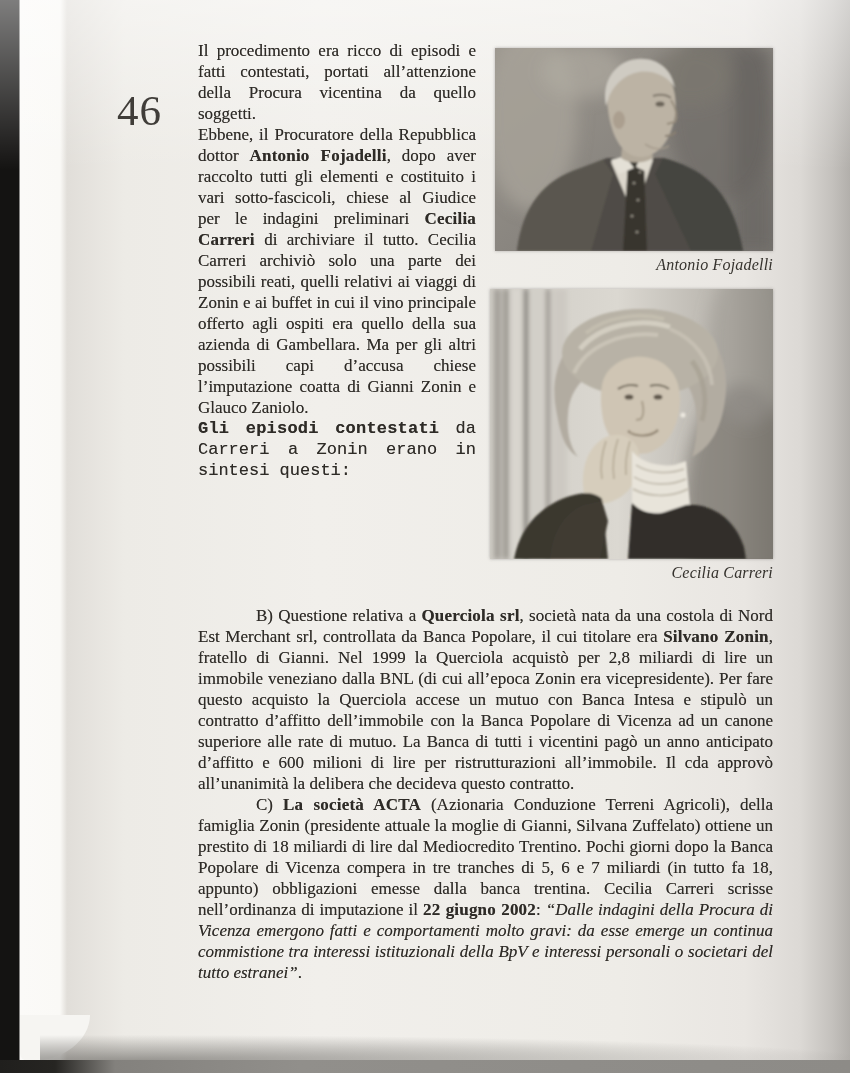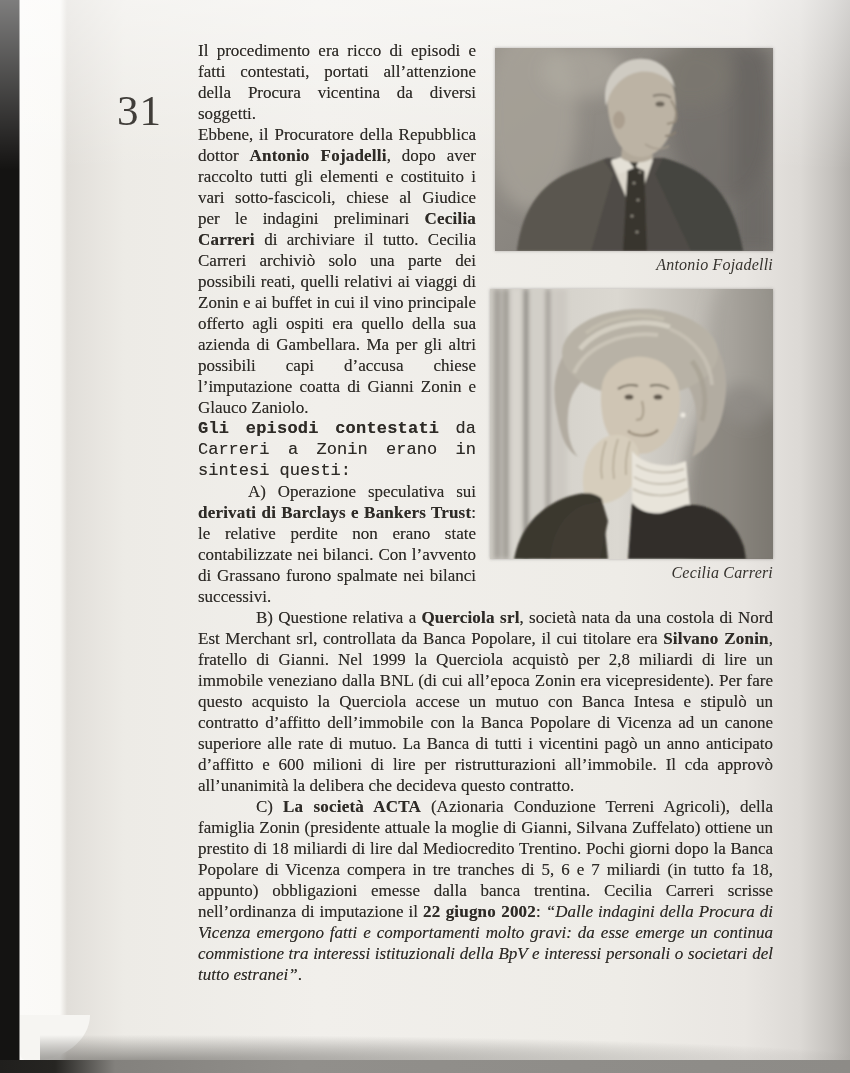--- a/index.html
+++ b/index.html
@@ -64,21 +64,21 @@
 </style>
 </head>
 <body>
 
 <div class="scan">
   <div class="bg"></div>
   <div class="page-curl"></div>
   <div class="bottom-fade"></div>
   <div class="bottom-strip"></div>
 
-  <div class="pagenum">31</div>
+  <div class="pagenum">46</div>
 
   <div class="content">
     <div class="photos">
 
       <figure class="fig fig1">
         <div class="photo">
           <svg viewBox="0 0 278 203" width="278" height="203" role="img">
             <defs>
               <linearGradient id="p1bg" x1="0" y1="0" x2="1" y2="1">
                 <stop offset="0" stop-color="#9b968e"></stop>
@@ -191,20 +191,19 @@
               <path d="M60,270 C62,244 74,224 94,216 L112,212 L118,232 L110,270 Z" fill="#3f3b33"></path>
               <path d="M138,270 L142,214 C150,222 160,226 172,224 L196,216 C224,214 246,232 254,258 L256,270 Z" fill="#332f29"></path>
             </g>
           </svg>
         </div>
         <figcaption class="cap">Cecilia Carreri</figcaption>
       </figure>
 
     </div>
 
-  <p>Il procedimento era ricco di episodi e fatti contestati, portati all’attenzione della Procura vicentina da diversi soggetti.</p>
+  <p>Il procedimento era ricco di episodi e fatti contestati, portati all’attenzione della Procura vicentina da quello soggetti.</p>
       <p>Ebbene, il Procuratore della Repubblica dottor <b>Antonio Fojadelli</b>, dopo aver raccolto tutti gli elementi e costituito i vari sotto-fascicoli, chiese al Giudice per le indagini preliminari <b>Cecilia Carreri</b> di archiviare il tutto. Cecilia Carreri archiviò solo una parte dei possibili reati, quelli relativi ai viaggi di Zonin e ai buffet in cui il vino principale offerto agli ospiti era quello della sua azienda di Gambellara. Ma per gli altri possibili capi d’accusa chiese l’imputazione coatta di Gianni Zonin e Glauco Zaniolo.</p>
       <p class="p-gap"><b>Gli episodi contestati</b> da Carreri a Zonin erano in sintesi questi:</p>
-      <p class="p-ind">A) Operazione speculativa sui <b>derivati di Barclays e Bankers Trust</b>: le relative perdite non erano state contabilizzate nei bilanci. Con l’avvento di Grassano furono spalmate nei bilanci successivi.</p>
       <p class="p-full">B) Questione relativa a <b>Querciola srl</b>, società nata da una costola di Nord Est Merchant srl, controllata da Banca Popolare, il cui titolare era <b>Silvano Zonin</b>, fratello di Gianni. Nel 1999 la Querciola acquistò per 2,8 miliardi di lire un immobile veneziano dalla BNL (di cui all’epoca Zonin era vicepresidente). Per fare questo acquisto la Querciola accese un mutuo con Banca Intesa e stipulò un contratto d’affitto dell’immobile con la Banca Popolare di Vicenza ad un canone superiore alle rate di mutuo. La Banca di tutti i vicentini pagò un anno anticipato d’affitto e 600 milioni di lire per ristrutturazioni all’immobile. Il cda approvò all’unanimità la delibera che decideva questo contratto.</p>
       <p class="p-full">C) <b>La società ACTA</b> (Azionaria Conduzione Terreni Agricoli), della famiglia Zonin (presidente attuale la moglie di Gianni, Silvana Zuffelato) ottiene un prestito di 18 miliardi di lire dal Mediocredito Trentino. Pochi giorni dopo la Banca Popolare di Vicenza compera in tre tranches di 5, 6 e 7 miliardi (in tutto fa 18, appunto) obbligazioni emesse dalla banca trentina. Cecilia Carreri scrisse nell’ordinanza di imputazione il <b>22 giugno 2002</b>: <i>“Dalle indagini della Procura di Vicenza emergono fatti e comportamenti molto gravi: da esse emerge un continua commistione tra interessi istituzionali della BpV e interessi personali o societari del tutto estranei”</i>.</p>
     </div>
 </div>
 
 </body></html>

